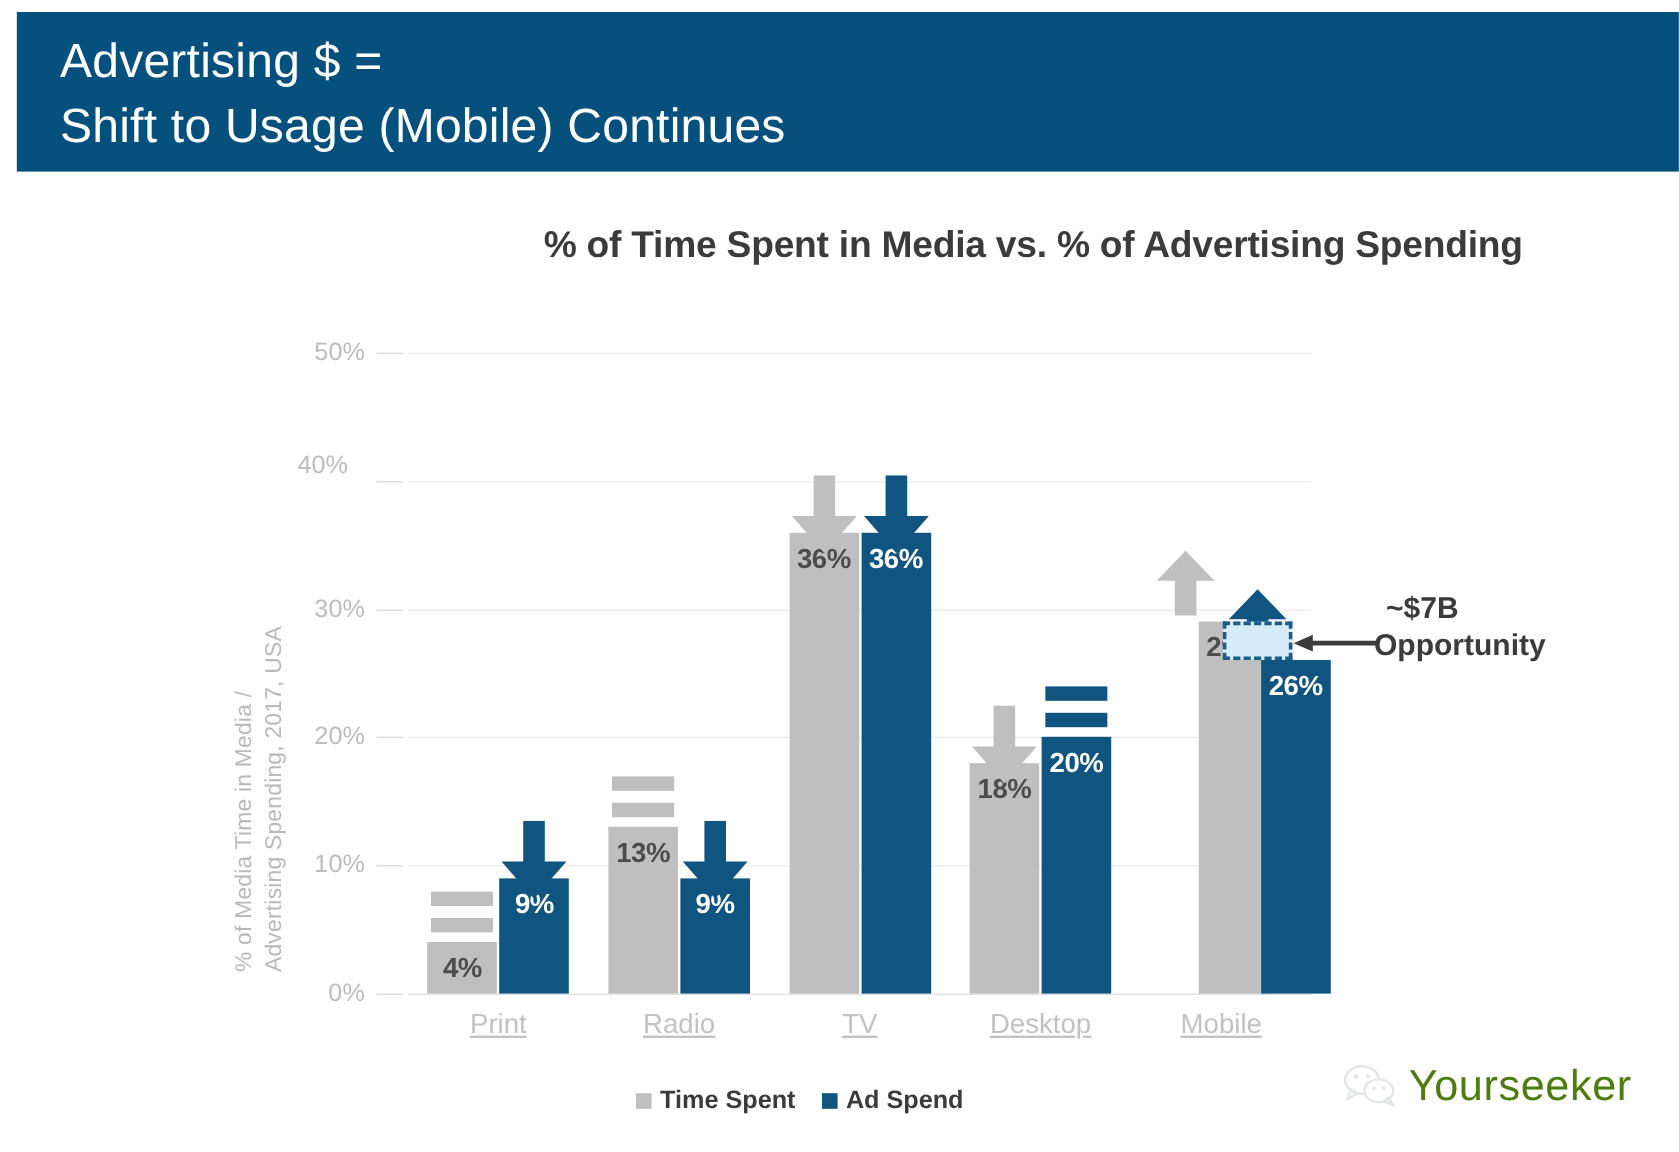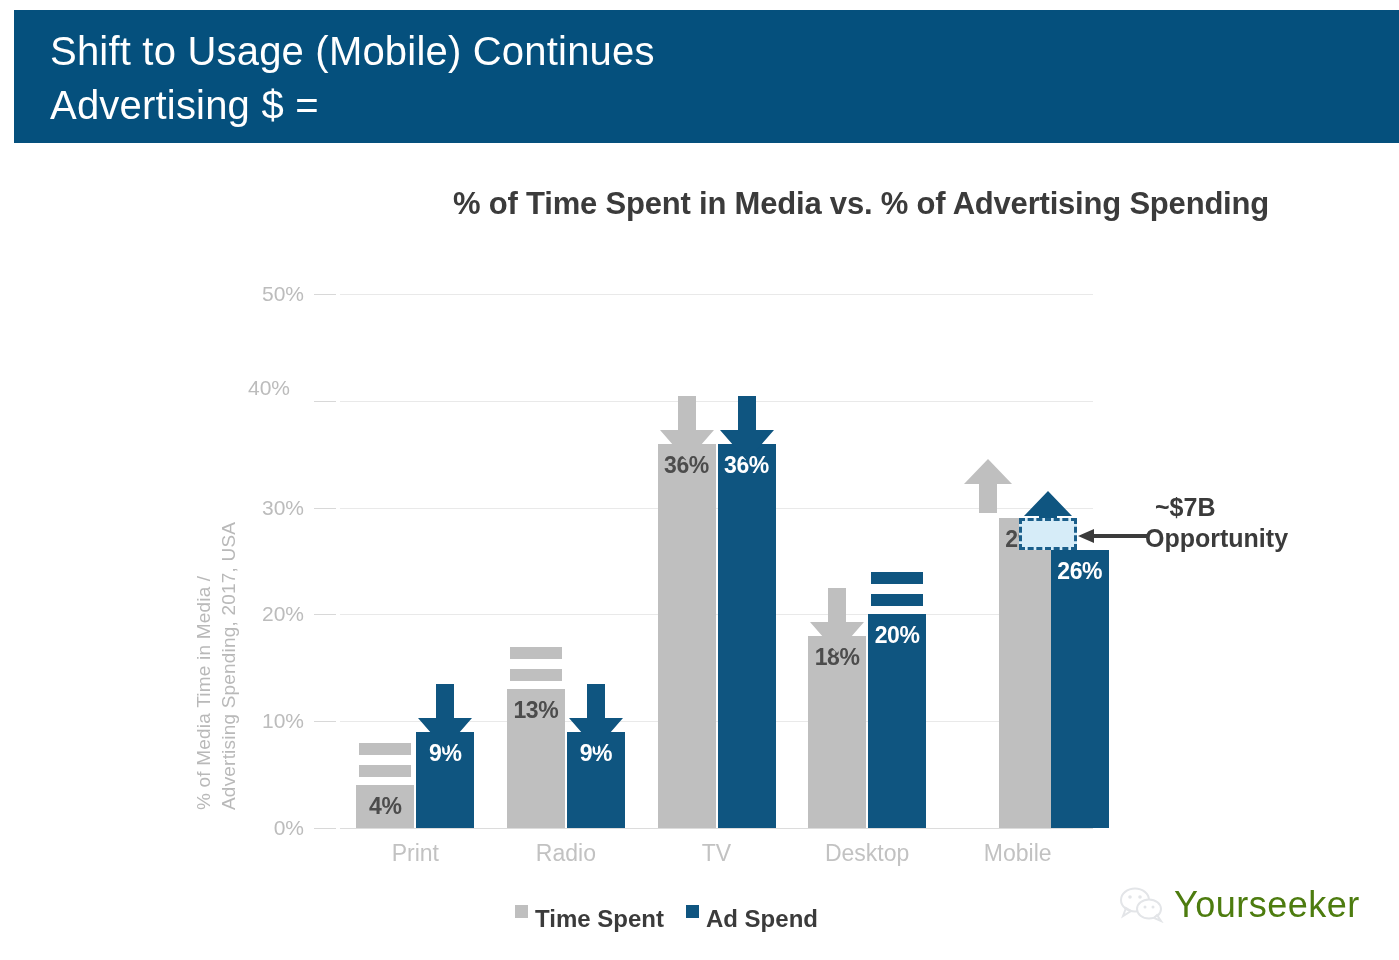--- a/index.html
+++ b/index.html
@@ -122,20 +122,21 @@
   .bar-label.on-gray { color: #4c4c4c; }
   .bar-label.on-blue { color: #ffffff; }
 
   
   .cat-label {
     position: absolute;
     top: 546px;
     text-align: center;
     font-size: 23px;
     color: #c2c2c2;
+    text-decoration: underline;
   }
 
   
   .marker { position: absolute; }
   .marker svg { display: block; }
 
   
   #opportunity-box {
     position: absolute;
     box-sizing: border-box;
@@ -169,23 +170,23 @@
     top: 905px;
     width: 1399px;
     display: flex;
     justify-content: center;
     align-items: center;
     gap: 22px;
     transform: translateX(-33px);
   }
   .legend-entry {
     display: flex;
-    align-items: flex-start;
+    align-items: center;
     gap: 7px;
-    font-size: 24px;
+    font-size: 21px;
     font-weight: bold;
     color: #3b3b3b;
   }
   .legend-swatch { width: 13px; height: 13px; display: inline-block; }
   .legend-swatch.gray { background: #bfbfbf; }
   .legend-swatch.blue { background: #0f5580; }
 
   
   #watermark {
     position: absolute;
@@ -197,22 +198,22 @@
     color: #4d7c0f;
     font-size: 36px;
     letter-spacing: 0.5px;
   }
   #watermark svg { display: block; }
 </style>
 </head>
 <body>
 
 <div id="header-banner">
+  <div class="hline">Advertising $ =</div>
   <div class="hline">Shift to Usage (Mobile) Continues</div>
-  <div class="hline">Advertising $ =</div>
 </div>
 
 <div id="chart-title">% of Time Spent in Media vs. % of Advertising Spending</div>
 
 <div id="y-axis-title">
   <div class="yline l1">% of Media Time in Media /</div>
   <div class="yline l2">Advertising Spending, 2017, USA</div>
 </div>
 
 <div id="plot">

